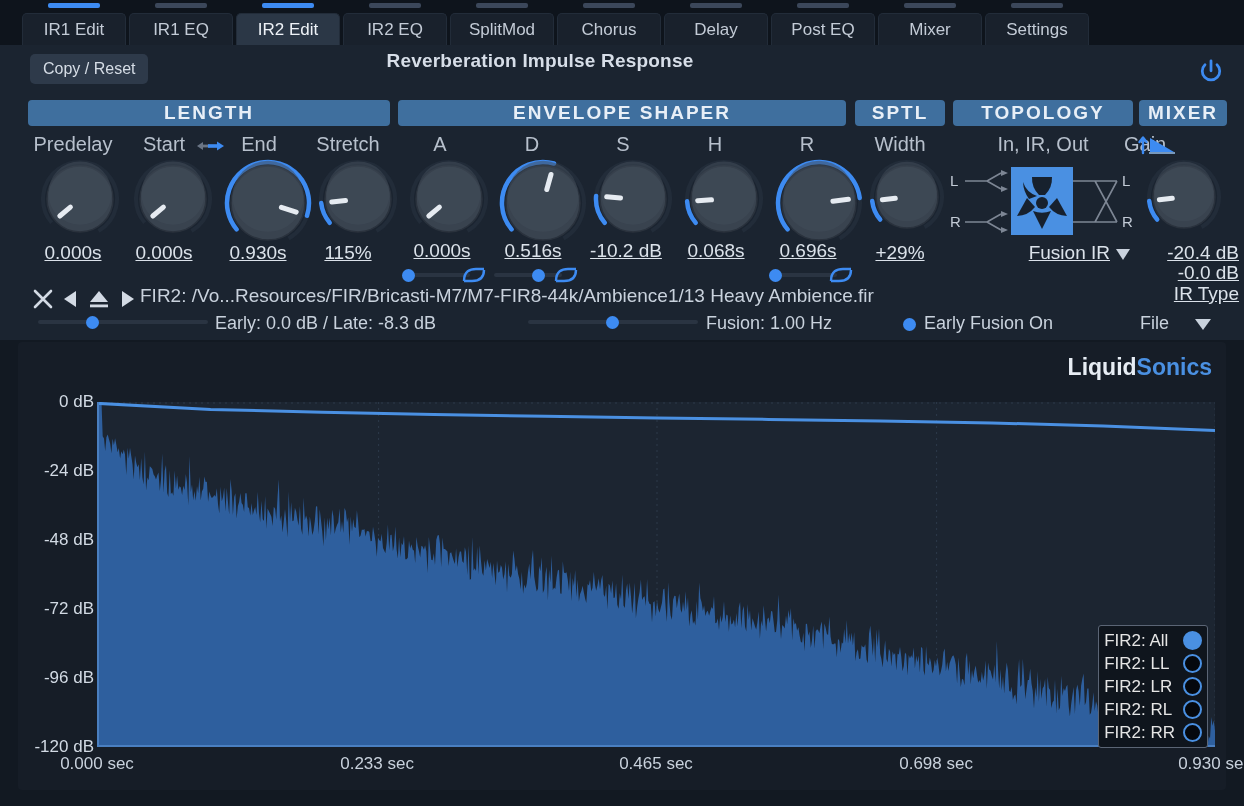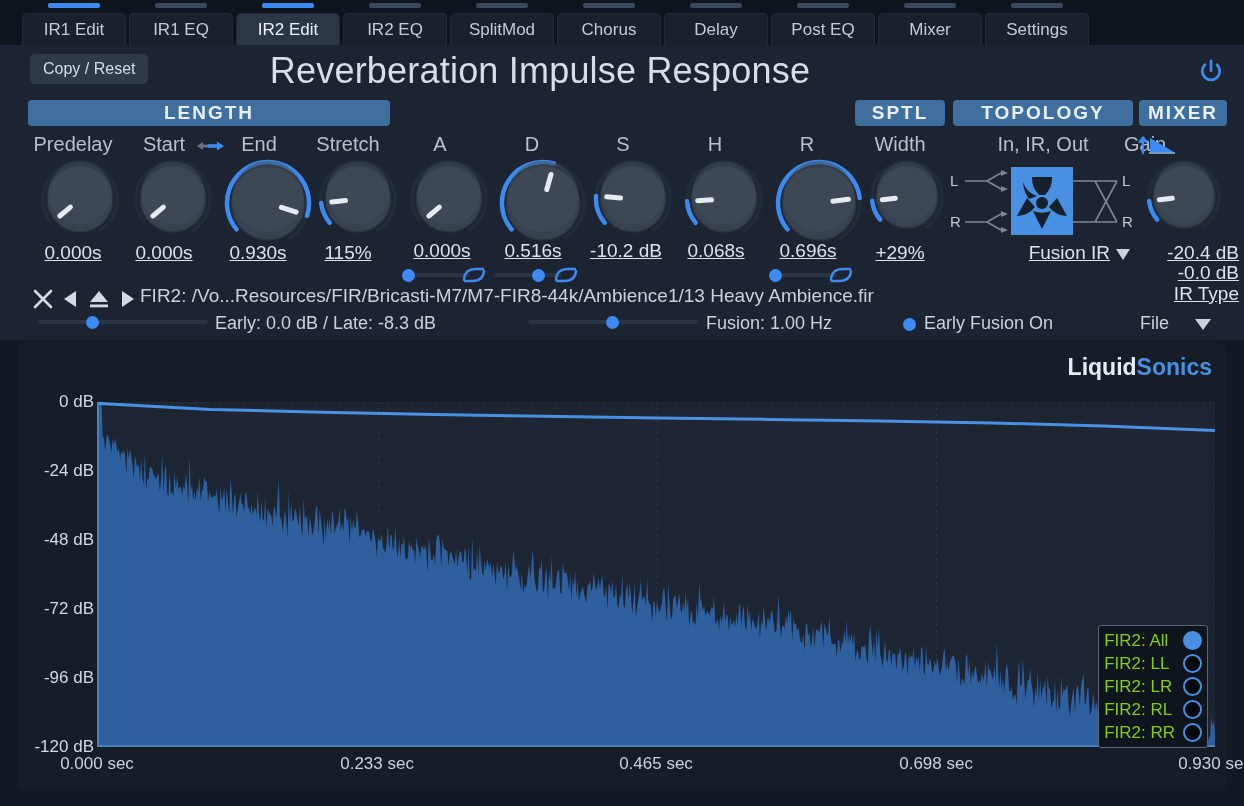--- a/index.html
+++ b/index.html
@@ -61,21 +61,21 @@
     position: absolute; left: 30px; top: 9px;
     height: 30px; padding: 0 13px;
     display: flex; align-items: center;
     background: #2e3a4a; color: #d6dde6;
     border-radius: 5px; font-size: 16px;
     border: 1px solid #36out;
   }
   .title {
     position: absolute; left: 0; top: 5px; width: 1080px;
     text-align: center; color: #d7dee8;
-    font-size: 36px; font-weight: 400;
+    font-size: 19px; font-weight: 700;
     letter-spacing: 0.2px;
   }
   .power {
     position: absolute; right: 18px; top: 12px;
     width: 30px; height: 30px;
   }
 
   
   .panel {
     position: absolute; left: 0; top: 97px;
@@ -181,21 +181,21 @@
     background: #0f151d;
     border: 1px solid #5b6575;
     border-radius: 3px;
     padding: 3px 5px;
   }
   .legrow {
     display: flex; align-items: center; justify-content: space-between;
     gap: 8px; height: 23px;
   }
   .legrow span {
-    color: #84cc16; font-size: 17px; white-space: nowrap;
+    color: #e5e5e5; font-size: 17px; white-space: nowrap;
   }
   .dot {
     width: 19px; height: 19px; border-radius: 50%;
     border: 2px solid #4a90e2; background: #05080d;
     flex: 0 0 auto;
   }
   .dot.on { background: #4a90e2; }
 </style>
 </head>
 <body>
@@ -252,20 +252,21 @@
       <svg width="30" height="30" viewBox="0 0 24 24" fill="none" stroke="#3d8bf2" stroke-width="2.2" stroke-linecap="round">
         <path d="M12 3 L12 11"></path>
         <path d="M7.2 6.2 A7 7 0 1 0 16.8 6.2"></path>
       </svg>
     </div>
   </div>
 
   <div class="panel" id="panel">
 
     <div class="secthead" style="left:28px;  top:3px;  width:362px;">LENGTH</div>
+    <div class="secthead" style="left:398px; top:3px;  width:448px;">ENVELOPE SHAPER</div>
     <div class="secthead" style="left:855px; top:3px;  width:90px;">SPTL</div>
     <div class="secthead" style="left:953px; top:3px;  width:180px;">TOPOLOGY</div>
     <div class="secthead" style="left:1139px;top:3px;  width:88px;">MIXER</div>
 
     <div class="klabel" style="left:18px;  top:36px; width:110px;">Predelay</div>
     <div class="klabel" style="left:118px; top:36px; width:92px;">Start</div>
     <div class="klabel" style="left:213px; top:36px; width:92px;">End</div>
     <div class="klabel" style="left:300px; top:36px; width:96px;">Stretch</div>
     <div class="klabel" style="left:398px; top:36px; width:84px;">A</div>
     <div class="klabel" style="left:490px; top:36px; width:84px;">D</div>

